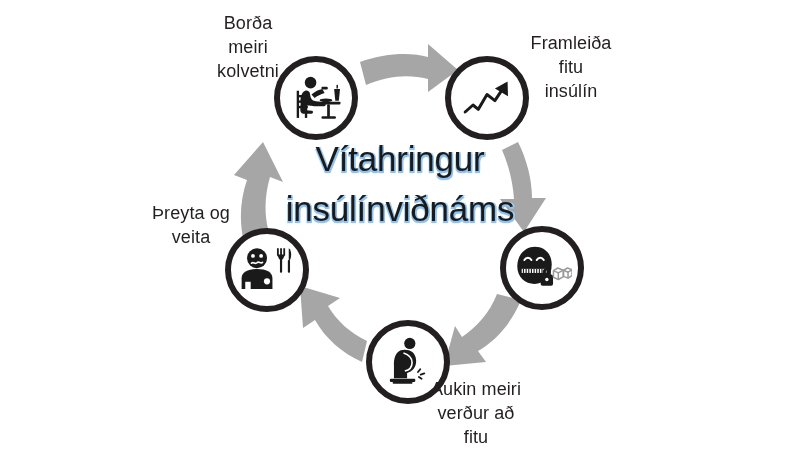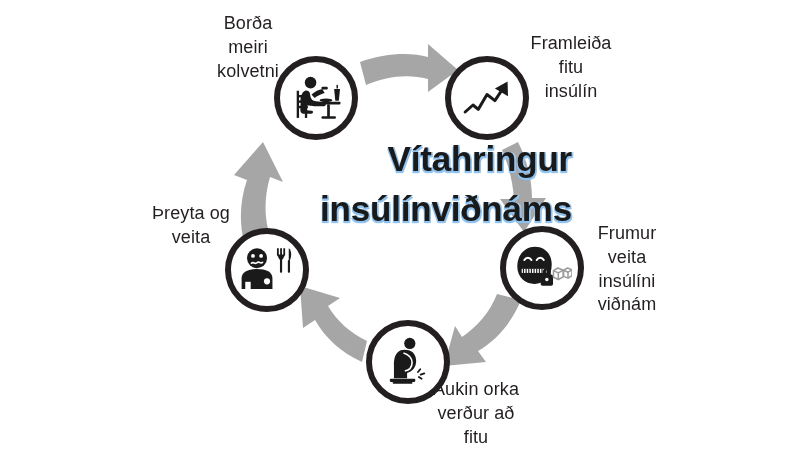--- a/index.html
+++ b/index.html
@@ -50,23 +50,23 @@
     white-space: pre-line;
     letter-spacing: 0.1px;
   }
 
   
   #center-title {
     position: absolute;
     left: 228px;
     top: 134px;
     width: 344px;
-    text-align: right;
+    text-align: center;
     font-size: 35px;
-    font-weight: bold;
+    font-weight: normal;
     line-height: 1.42;
     color: #1a1a1a;
     white-space: pre-line;
     letter-spacing: -0.2px;
     text-shadow:
       1.5px 1.5px 0 #8fc2ee,
       -0.6px 1.6px 0 #8fc2ee,
       1.6px -0.3px 0 #a8d0f2,
       0 2px 1.5px rgba(120,175,225,0.85);
   }
@@ -222,24 +222,20 @@
         <path d="M52.5 35.5 L52.5 43"></path>
       </g>
 
       <g fill="none" stroke="#9a9a9a" stroke-width="1.7" stroke-linejoin="round">
         <path d="M58.5 32.5 L63 30 L68 32 L68 38.5 L63.5 41.5 L58.5 39.5 Z"></path>
         <path d="M58.5 32.5 L63.5 34.8 L68 32"></path>
         <path d="M63.5 34.8 L63.5 41.5"></path>
       </g>
     </svg>
   </div>
-  <div class="node-label" style="left:568px; top:222px; width:118px;">Frumur
-veita
-insúlíni
-viðnám</div>
 
   <div class="node-circle" style="left:366px; top:320px;">
     <svg width="58" height="58" viewBox="0 0 64 64">
 
       <circle cx="34" cy="11.5" r="6.2" fill="#1a1a1a"></circle>
 
       <path d="M24 19 C18.5 21 16 28 16.5 37 L16.5 50 L31 50 L31 44
                C36.5 43 41 38 41 31 C41 25 38 20.5 33 19
                C30 18.2 26.5 18.2 24 19 Z" fill="#1a1a1a"></path>
 
@@ -248,21 +244,21 @@
       <rect x="12" y="50.5" width="28" height="3.6" rx="1.2" fill="#1a1a1a"></rect>
       <rect x="15" y="54" width="22" height="2" rx="1" fill="#1a1a1a"></rect>
 
       <g stroke="#1a1a1a" stroke-width="2" stroke-linecap="round">
         <line x1="43" y1="43" x2="45.5" y2="40"></line>
         <line x1="46" y1="46" x2="50" y2="44.5"></line>
         <line x1="44" y1="48.5" x2="47" y2="50.5"></line>
       </g>
     </svg>
   </div>
-  <div class="node-label" style="left:406px; top:378px; width:140px;">Aukin orka
+  <div class="node-label" style="left:406px; top:378px; width:140px;">Aukin meiri
 verður að
 fitu</div>
 
   <div class="node-circle" style="left:225px; top:228px;">
     <svg width="58" height="54" viewBox="0 0 64 58">
 
       <circle cx="21" cy="16" r="11" fill="#1a1a1a"></circle>
 
       <circle cx="16.5" cy="13.5" r="2.1" fill="#ffffff"></circle>
       <circle cx="25.5" cy="13.5" r="2.1" fill="#ffffff"></circle>

